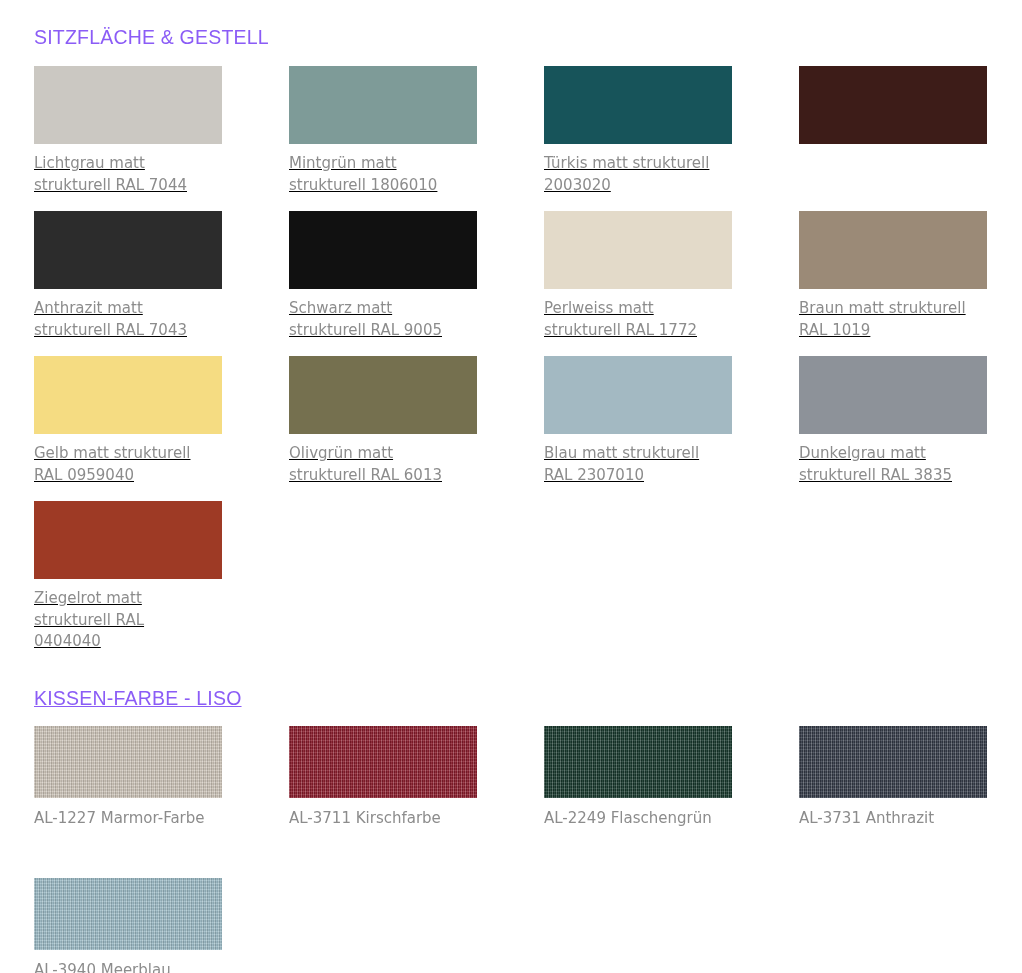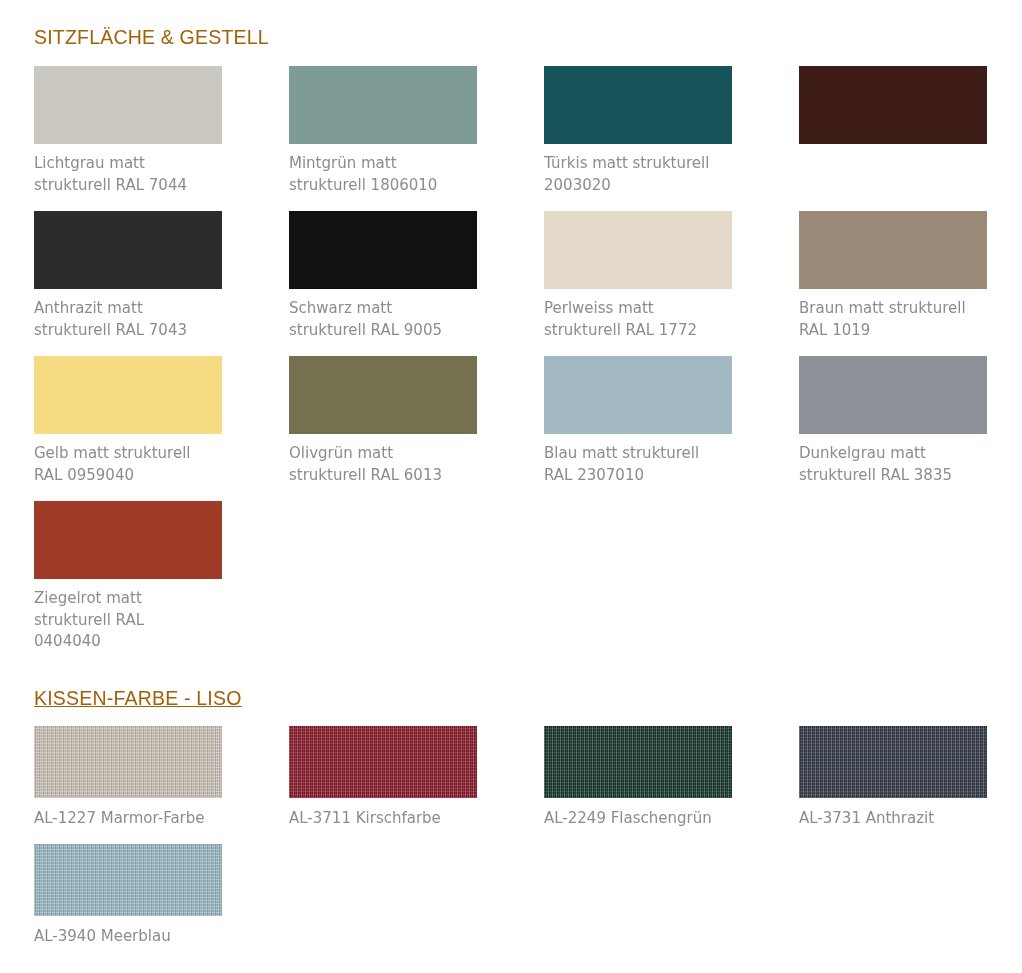--- a/index.html
+++ b/index.html
@@ -20,21 +20,21 @@
     width: 1022px;
     height: 973px;
     background: #ffffff;
   }
 
   
   .section-heading {
     font-family: "Liberation Sans", sans-serif;
     font-size: 19.5px;
     font-weight: 400;
-    color: #a16207;
+    color: #8b5cf6;
     letter-spacing: 0.2px;
     margin: 0;
     padding: 0;
   }
   #section-seat-frame {
     position: absolute;
     left: 34px;
     top: 26px;
   }
   #section-cushion {
@@ -53,22 +53,22 @@
     width: 1022px;
   }
   #grid-seat-frame { top: 66px; }
   #grid-cushion    { top: 726px; }
 
   .swatch-cell {
     width: 255px;
     box-sizing: border-box;
     padding-right: 12px;
   }
-  #grid-seat-frame .swatch-cell { height: 145px; }
-  #grid-cushion   .swatch-cell  { height: 118px; }
+  #grid-seat-frame .swatch-cell { height: 145px; text-decoration: underline; }
+  #grid-cushion   .swatch-cell  { height: 152px; }
 
   .swatch-chip {
     width: 188px;
     height: 78px;
     display: block;
     position: relative;
     overflow: hidden;
   }
   #grid-cushion .swatch-chip { height: 72px; }
 

